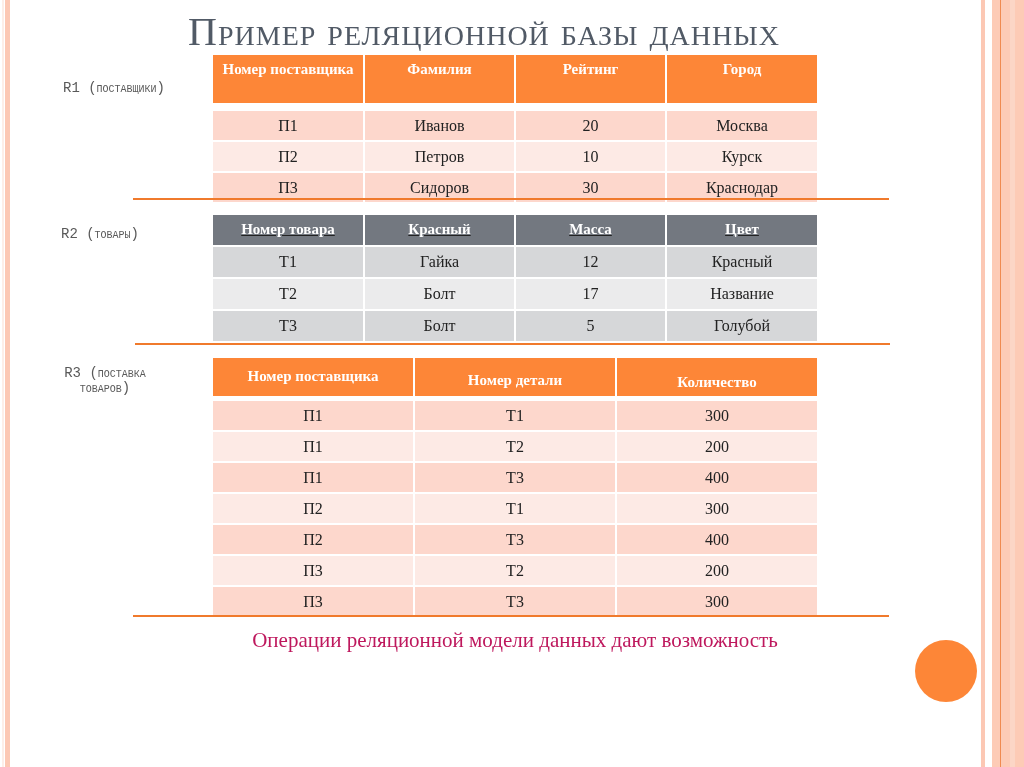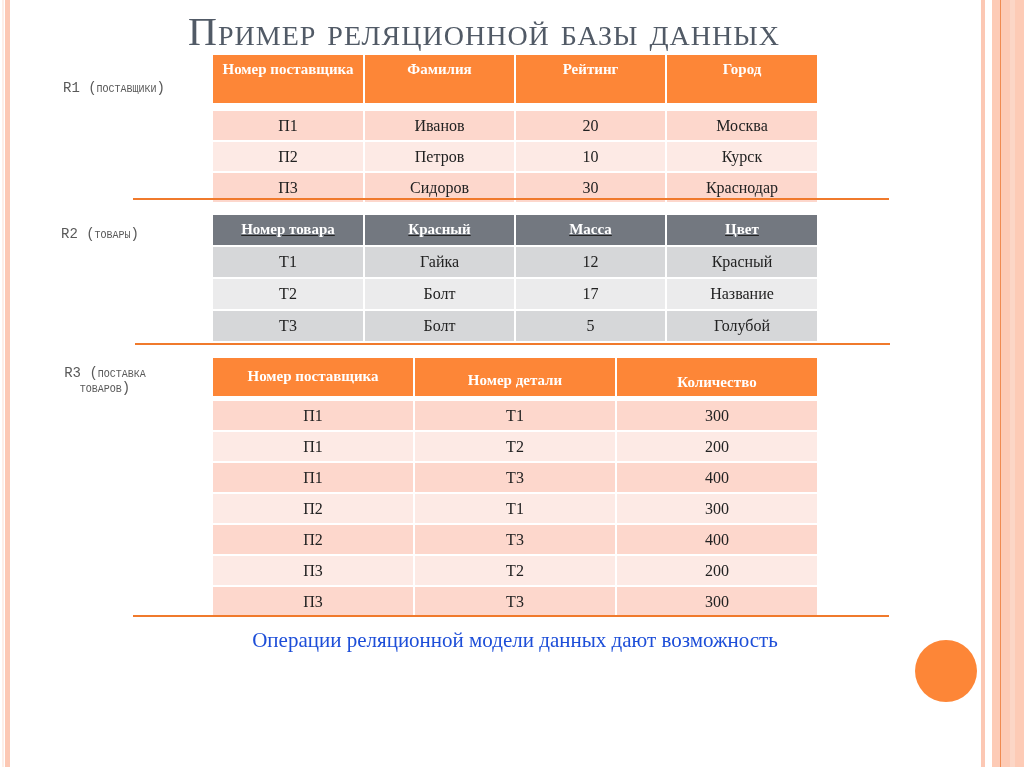--- a/index.html
+++ b/index.html
@@ -16,21 +16,21 @@
   table.t th { color:#fff; font-weight:bold; font-size:15px; vertical-align:top; padding-top:6px; line-height:16px; }
   table.t td { font-size:16px; color:#222; }
   .orange th { background:#fd8637; }
   .orange tr.odd td { background:#fdd7cc; }
   .orange tr.even td { background:#fdeae5; }
   .gray th { background:#737880; }
   .gray tr.odd td { background:#d6d7d9; }
   .gray tr.even td { background:#ebebec; }
   .sep { position:absolute; height:2px; background:#f07a2c; }
   .para { position:absolute; left:130px; width:770px; top:626px; text-align:center;
-          font-family:"Liberation Serif",serif; font-size:21px; line-height:28px; color:#1d4ed8; }
+          font-family:"Liberation Serif",serif; font-size:21px; line-height:28px; color:#be185d; }
   .circle { position:absolute; left:915px; top:640px; width:62px; height:62px; border-radius:50%; background:#fd8637; }
 </style>
 </head>
 <body>
 
 <div class="stripe" style="left:5px;width:5px;background:#fcc8b4;"></div>
 <div class="stripe" style="left:2px;width:2px;background:#fdeee8;"></div>
 <div class="stripe" style="left:981px;width:4px;background:#fcc8b4;"></div>
 <div class="stripe" style="left:992px;width:32px;background:#fdcbb6;"></div>
 <div class="stripe" style="left:1000px;width:1px;background:#f08a50;"></div>

